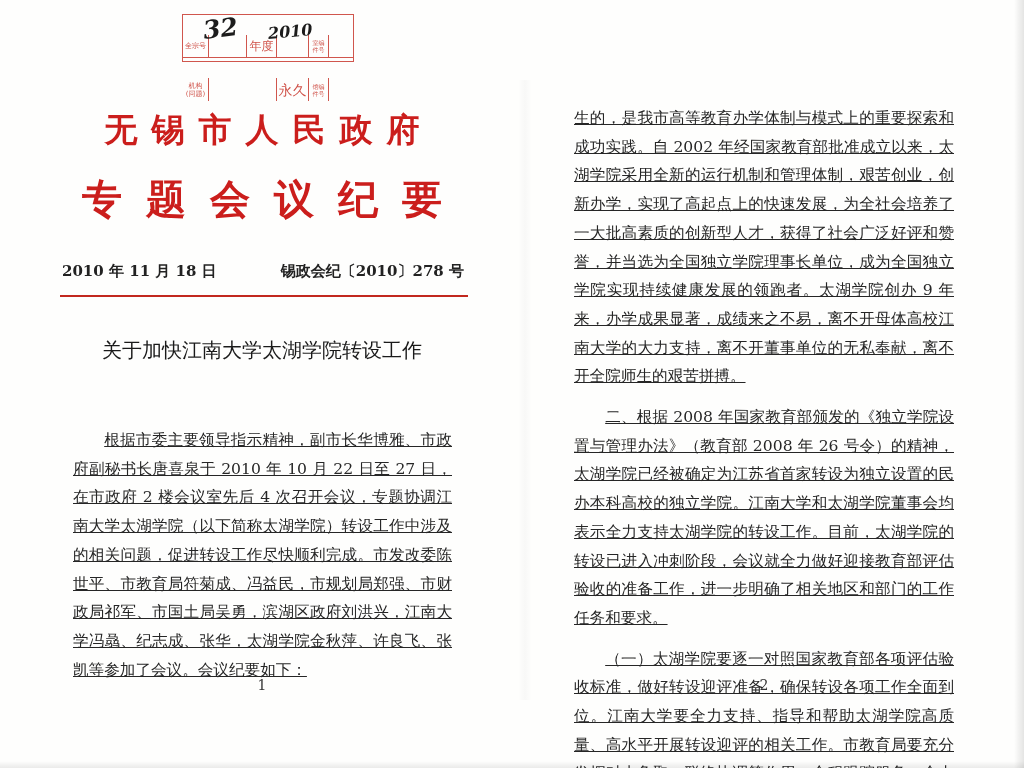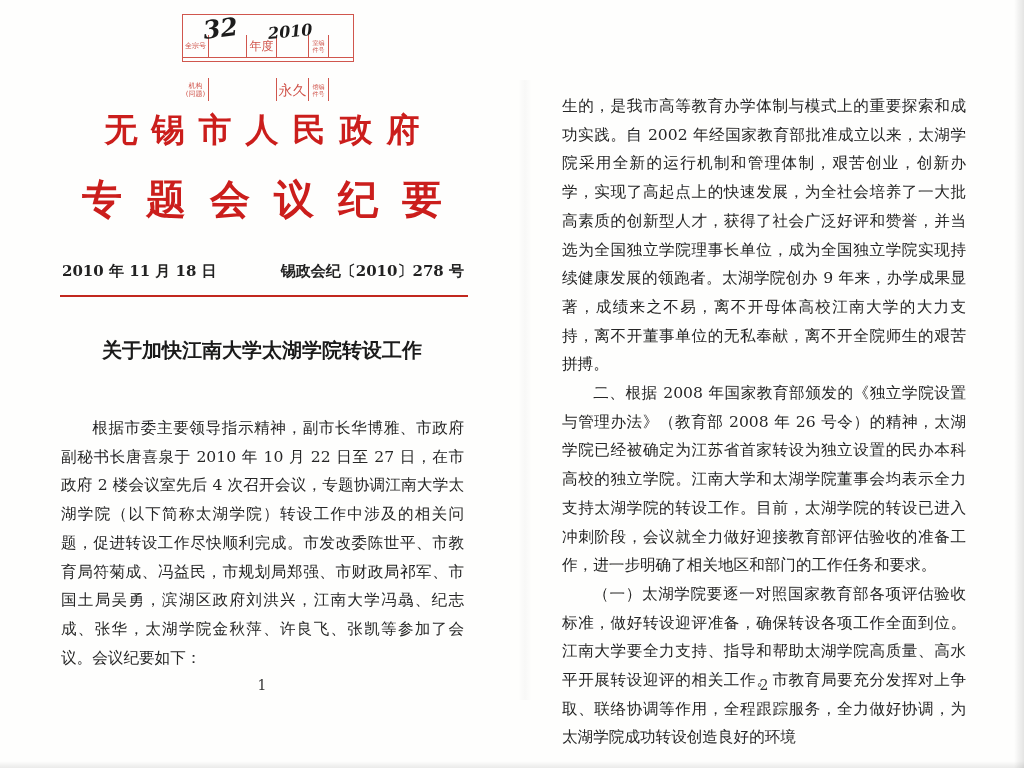--- a/index.html
+++ b/index.html
@@ -41,26 +41,26 @@
     font-size:33px;font-weight:bold;color:#cb1e1c;
     letter-spacing:14px;padding-left:14px;box-sizing:border-box;white-space:nowrap;}
   .doc-type{position:absolute;left:50px;top:172px;width:424px;text-align:center;
     font-size:40px;font-weight:bold;color:#cb1e1c;
     letter-spacing:24px;padding-left:24px;box-sizing:border-box;white-space:nowrap;}
   .meta-row{position:absolute;left:62px;top:262px;width:402px;
     display:flex;justify-content:space-between;font-size:15px;font-weight:bold;align-items:flex-end;}
   .red-rule{position:absolute;left:60px;top:295px;width:408px;height:2.4px;
     background:#c2281e;}
   .doc-title{position:absolute;left:60px;top:334px;width:404px;text-align:center;
-    font-size:20px;font-weight:bold;line-height:33px;color:#1a1a1a;}
+    font-size:20px;font-weight:normal;line-height:33px;color:#1a1a1a;}
   .body-text{position:absolute;font-size:15.6px;line-height:28.7px;
     text-align:justify;color:#262626;}
   .bt-left{left:61px;top:414px;width:403px;}
   .bt-right{left:562px;top:92px;width:404px;}
-  .body-text p{margin:0;}
+  .body-text p{margin:12px;text-decoration:underline;}
   .body-text p.indent{text-indent:2em;}
   .page-num{position:absolute;font-size:14px;color:#333;
     font-family:"DejaVu Serif","Liberation Serif",serif;}
   .pn-1{left:60px;top:677px;width:404px;text-align:center;}
   .pn-2{left:562px;top:677px;width:404px;text-align:center;}
 </style>
 </head>
 <body>
 
 <div class="scan-edge-right"></div>

